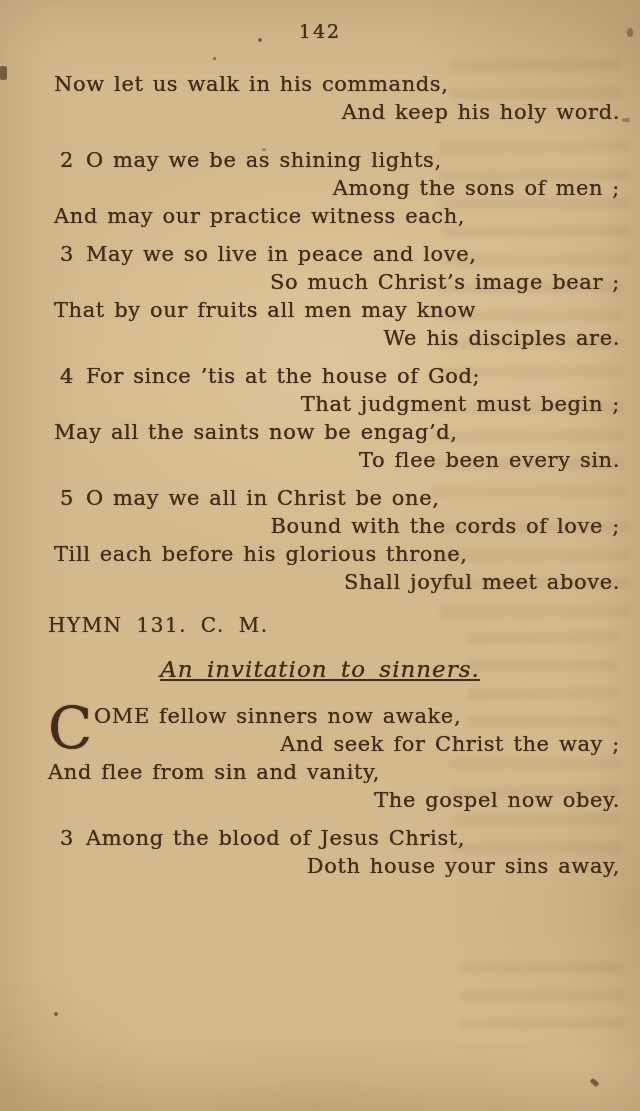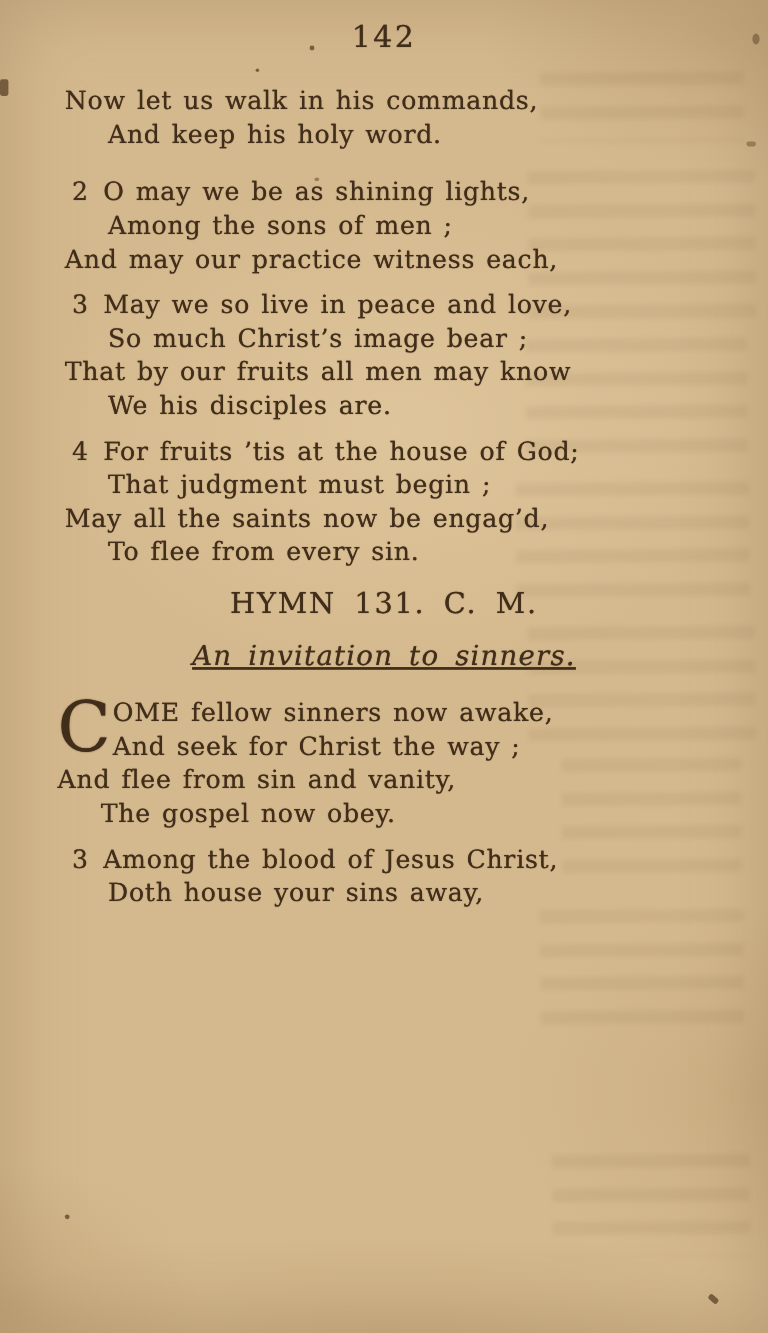--- a/index.html
+++ b/index.html
@@ -32,37 +32,36 @@
     z-index: 2;
     padding: 16px 20px 0 48px;
     font-size: 21px;
     line-height: 28px;
     letter-spacing: 0.6px;
     word-spacing: 2px;
     text-shadow: 0 0 0.8px rgba(62,42,22,0.85);
   }
   .page-number {
     text-align: center;
-    font-size: 25px;
+    font-size: 19px;
     line-height: 30px;
     letter-spacing: 2px;
     margin-right: 28px;
   }
   .stanza { margin-bottom: 10px; }
   .stanza-fragment { margin-top: 24px; margin-bottom: 20px; }
   .l-flush  { margin-left: 6px; }
-  .l-indent { margin-left: 42px; }
+  .l-indent { margin-left: 42px; text-align: right; }
   .l-num    { margin-left: 12px; }
   .verse-num {
     display: inline-block;
     width: 26px;
   }
   .hymn-heading {
-    text-align: center;
-    font-size: 24px;
+    font-size: 20px;
     line-height: 30px;
     letter-spacing: 1.5px;
     word-spacing: 6px;
     margin-top: 14px;
     margin-right: 28px;
   }
   .hymn-subtitle {
     text-align: center;
     font-style: italic;
     font-size: 23px;
@@ -79,22 +78,22 @@
   }
   .drop-cap {
     float: left;
     width: 46px;
     height: 52px;
     font-size: 58px;
     line-height: 52px;
     text-align: left;
     text-shadow: 0 0 1.2px rgba(62,42,22,0.9);
   }
-  .dc-line2 { padding-left: 14px; }
-  .dc-line4 { margin-left: 36px; }
+  .dc-line2 { padding-left: 14px; text-align: right; }
+  .dc-line4 { margin-left: 36px; text-align: right; }
 
   
   .bleed {
     position: absolute;
     z-index: 1;
     background: repeating-linear-gradient(
       180deg,
       rgba(118,90,52,0.16) 0px, rgba(118,90,52,0.16) 11px,
       rgba(118,90,52,0.0) 11px, rgba(118,90,52,0.0) 28px);
     filter: blur(2px);
@@ -148,26 +147,32 @@
     </div>
 
     <div class="stanza">
       <div class="l-num"><span class="verse-num">3</span><span>May we so live in peace and love,</span></div>
       <div class="l-indent">So much Christ’s image bear ;</div>
       <div class="l-flush">That by our fruits all men may know</div>
       <div class="l-indent">We his disciples are.</div>
     </div>
 
     <div class="stanza">
-      <div class="l-num"><span class="verse-num">4</span><span>For fruits ’tis at the house of God;</span></div>
+      <div class="l-num"><span class="verse-num">4</span><span>For since ’tis at the house of God;</span></div>
       <div class="l-indent">That judgment must begin ;</div>
       <div class="l-flush">May all the saints now be engag’d,</div>
-      <div class="l-indent">To flee from every sin.</div>
+      <div class="l-indent">To flee been every sin.</div>
     </div>
 
+    <div class="stanza">
+      <div class="l-num"><span class="verse-num">5</span><span>O may we all in Christ be one,</span></div>
+      <div class="l-indent">Bound with the cords of love ;</div>
+      <div class="l-flush">Till each before his glorious throne,</div>
+      <div class="l-indent">Shall joyful meet above.</div>
+    </div>
 
     <div class="hymn-heading">HYMN 131.  C. M.</div>
     <div class="hymn-subtitle">An invitation to sinners.</div>
 
     <div class="stanza dropcap-verse">
       <span class="drop-cap">C</span>
       <div class="dc-line1">OME fellow sinners now awake,</div>
       <div class="dc-line2">And seek for Christ the way ;</div>
       <div class="dc-line3">And flee from sin and vanity,</div>
       <div class="dc-line4">The gospel now obey.</div>

